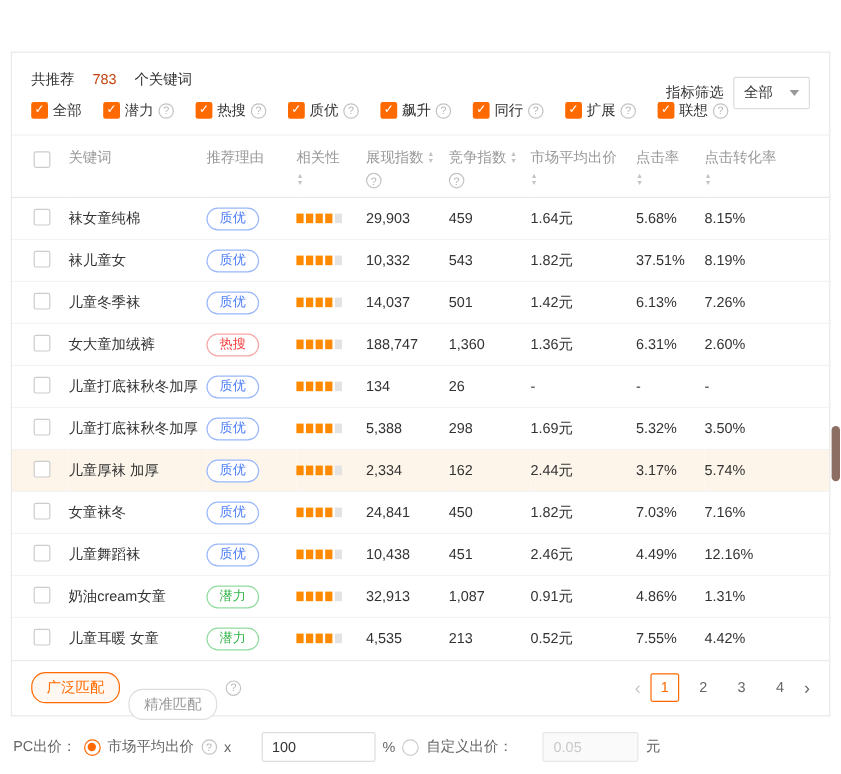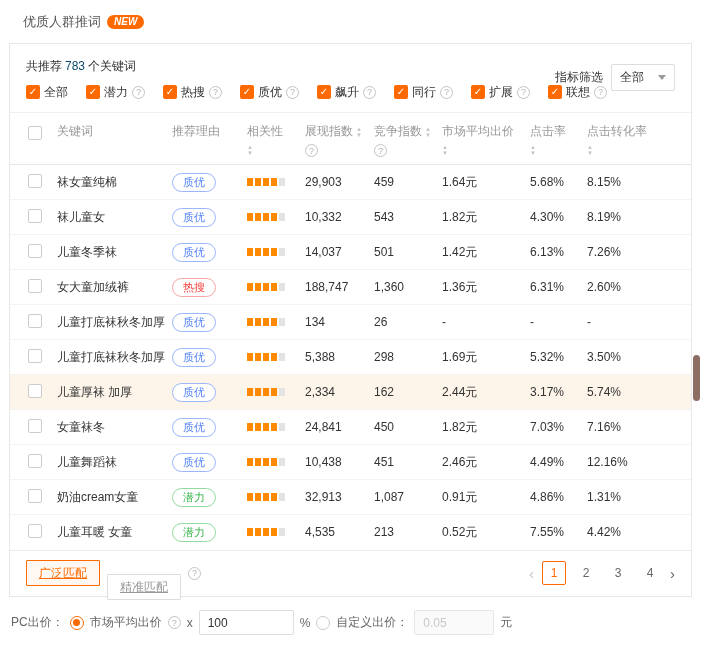--- a/index.html
+++ b/index.html
@@ -16,21 +16,21 @@
          font-size: 13px; color: #555; cursor: pointer; }
   .tab.active { border: 1px solid #e0e0e0; border-radius: 2px; color: #ff6a00; }
   .new-badge { background: #ff6a00; color: #fff; font-size: 10px; font-weight: bold;
                font-style: italic; padding: 1px 7px; border-radius: 9px; line-height: 12px; }
 
   
   .panel { margin-top: 8px; border: 1px solid #e8e8e8; background: #fff; }
 
   .filter { padding: 14px 16px 12px; position: relative; border-bottom: 1px solid #f0f0f0; }
   .summary { font-size: 12px; color: #333; height: 16px; }
-  .summary .count { color: #0c4a6e; margin: 0 3px; }
+  .summary .count { color: #c2410c; margin: 0 15px; }
   .filter-checks { display: flex; align-items: center; gap: 18px; margin-top: 10px; height: 16px; }
   .fc-item { display: inline-flex; align-items: center; gap: 4px; cursor: pointer; color: #333; }
   .cbx { width: 14px; height: 14px; border-radius: 2px; display: inline-flex; align-items: center;
          justify-content: center; flex: 0 0 auto; }
   .cbx.checked { background: #ff6a00; color: #fff; font-size: 10px; line-height: 14px; }
   .cbx.unchecked { border: 1px solid #ccc; background: #fff; }
   .info-i { width: 13px; height: 13px; border: 1px solid #c3c3c3; border-radius: 50%;
             color: #b5b5b5; font-size: 9px; display: inline-flex; align-items: center;
             justify-content: center; flex: 0 0 auto; }
   .metric-filter { position: absolute; top: 20px; right: 16px; display: flex; align-items: center; gap: 8px; }
@@ -61,22 +61,22 @@
   .badge-hot       { color: #f53f3f; border: 1px solid #f7a6a6; }
   .badge-potential { color: #2fb344; border: 1px solid #92dba0; }
   .bars { display: inline-flex; gap: 2px; align-items: center; }
   .bar { width: 6px; height: 8px; background: #e3e3e3; font-style: normal; display: inline-block; }
   .bar.filled { background: #ff8a00; }
 
   
   .foot { display: flex; align-items: center; justify-content: space-between;
           height: 46px; padding: 0 16px; border-top: 1px solid #ebebeb; }
   .match-group { display: flex; align-items: center; gap: 7px; }
-  .btn { height: 26px; padding: 0 12px; font-size: 12px; border-radius: 1px; cursor: pointer;
-         font-family: inherit; text-decoration: underline; }
+  .btn { height: 26px; padding: 0 12px; font-size: 12px; border-radius: 12px; cursor: pointer;
+         font-family: inherit; }
   .btn.broad { border: 1px solid #ff6a00; color: #ff6a00; background: #fff8f2; }
   .btn.exact { border: 1px solid #ddd; color: #999; background: #fff; margin-top: 28px; }
   .page-info { color: #666; }
   .pagination { display: flex; align-items: center; }
   .page-arrow { color: #c4c4c4; font-size: 15px; margin-left: 8px; cursor: pointer; line-height: 1; }
   .page-arrow.next { color: #666; }
   .pages { display: inline-flex; }
   .page-num { min-width: 24px; height: 24px; line-height: 22px; text-align: center;
               border: 1px solid transparent; border-radius: 2px; color: #666; margin-left: 8px;
               cursor: pointer; }
@@ -84,36 +84,32 @@
 
   
   .bidbar { display: flex; align-items: center; gap: 6px; margin-top: 12px; color: #666;
             height: 28px; padding: 0 2px; white-space: nowrap; }
   .radio { width: 14px; height: 14px; border-radius: 50%; border: 1px solid #ccc; background: #fff;
            display: inline-flex; align-items: center; justify-content: center; flex: 0 0 auto;
            cursor: pointer; }
   .radio.checked { border-color: #ff6a00; }
   .radio.checked i { width: 7px; height: 7px; border-radius: 50%; background: #ff6a00; display: block; }
   .bb-input { width: 95px; height: 25px; border: 1px solid #ddd; border-radius: 2px;
-              padding: 0 8px; font-size: 12px; color: #333; font-family: inherit; outline: none; }
+              padding: 0 8px; font-size: 12px; color: #333; font-family: inherit; outline: none; margin-left: 19px; }
   .bb-input.disabled { width: 80px; color: #c9c9c9; border-color: #e6e6e6; background: #fafafa; }
 
   .scrollbar-thumb { position: absolute; right: 1px; top: 355px; width: 7px; height: 46px;
                      background: #8d6e63; border-radius: 4px; }
 </style>
 </head>
 <body>
 
 <div class="page">
 
   <div class="tabbar">
-      <div class="tab">
-        <span>优质人群推词</span>
-        <span class="new-badge">NEW</span>
-      </div>
     </div>
 
   <div class="panel">
 
     <div class="filter">
       <div class="summary">
         <span>共推荐</span><span class="count">783</span><span>个关键词</span>
       </div>
       <div class="filter-checks">
           <label class="fc-item">
@@ -285,21 +281,21 @@
             <td><span class="bars">
                 <i class="bar filled"></i>
                 <i class="bar filled"></i>
                 <i class="bar filled"></i>
                 <i class="bar filled"></i>
                 <i class="bar"></i>
               </span></td>
             <td><span>10,332</span></td>
             <td><span>543</span></td>
             <td><span>1.82元</span></td>
-            <td><span>4.30%</span></td>
+            <td><span>37.51%</span></td>
             <td><span>8.19%</span></td>
           </tr>
           <tr>
             <td class="cb-cell"><span class="cbx unchecked"></span></td>
             <td><span>儿童冬季袜</span></td>
             <td><span class="badge badge-quality">质优</span></td>
             <td><span class="bars">
                 <i class="bar filled"></i>
                 <i class="bar filled"></i>
                 <i class="bar filled"></i>

